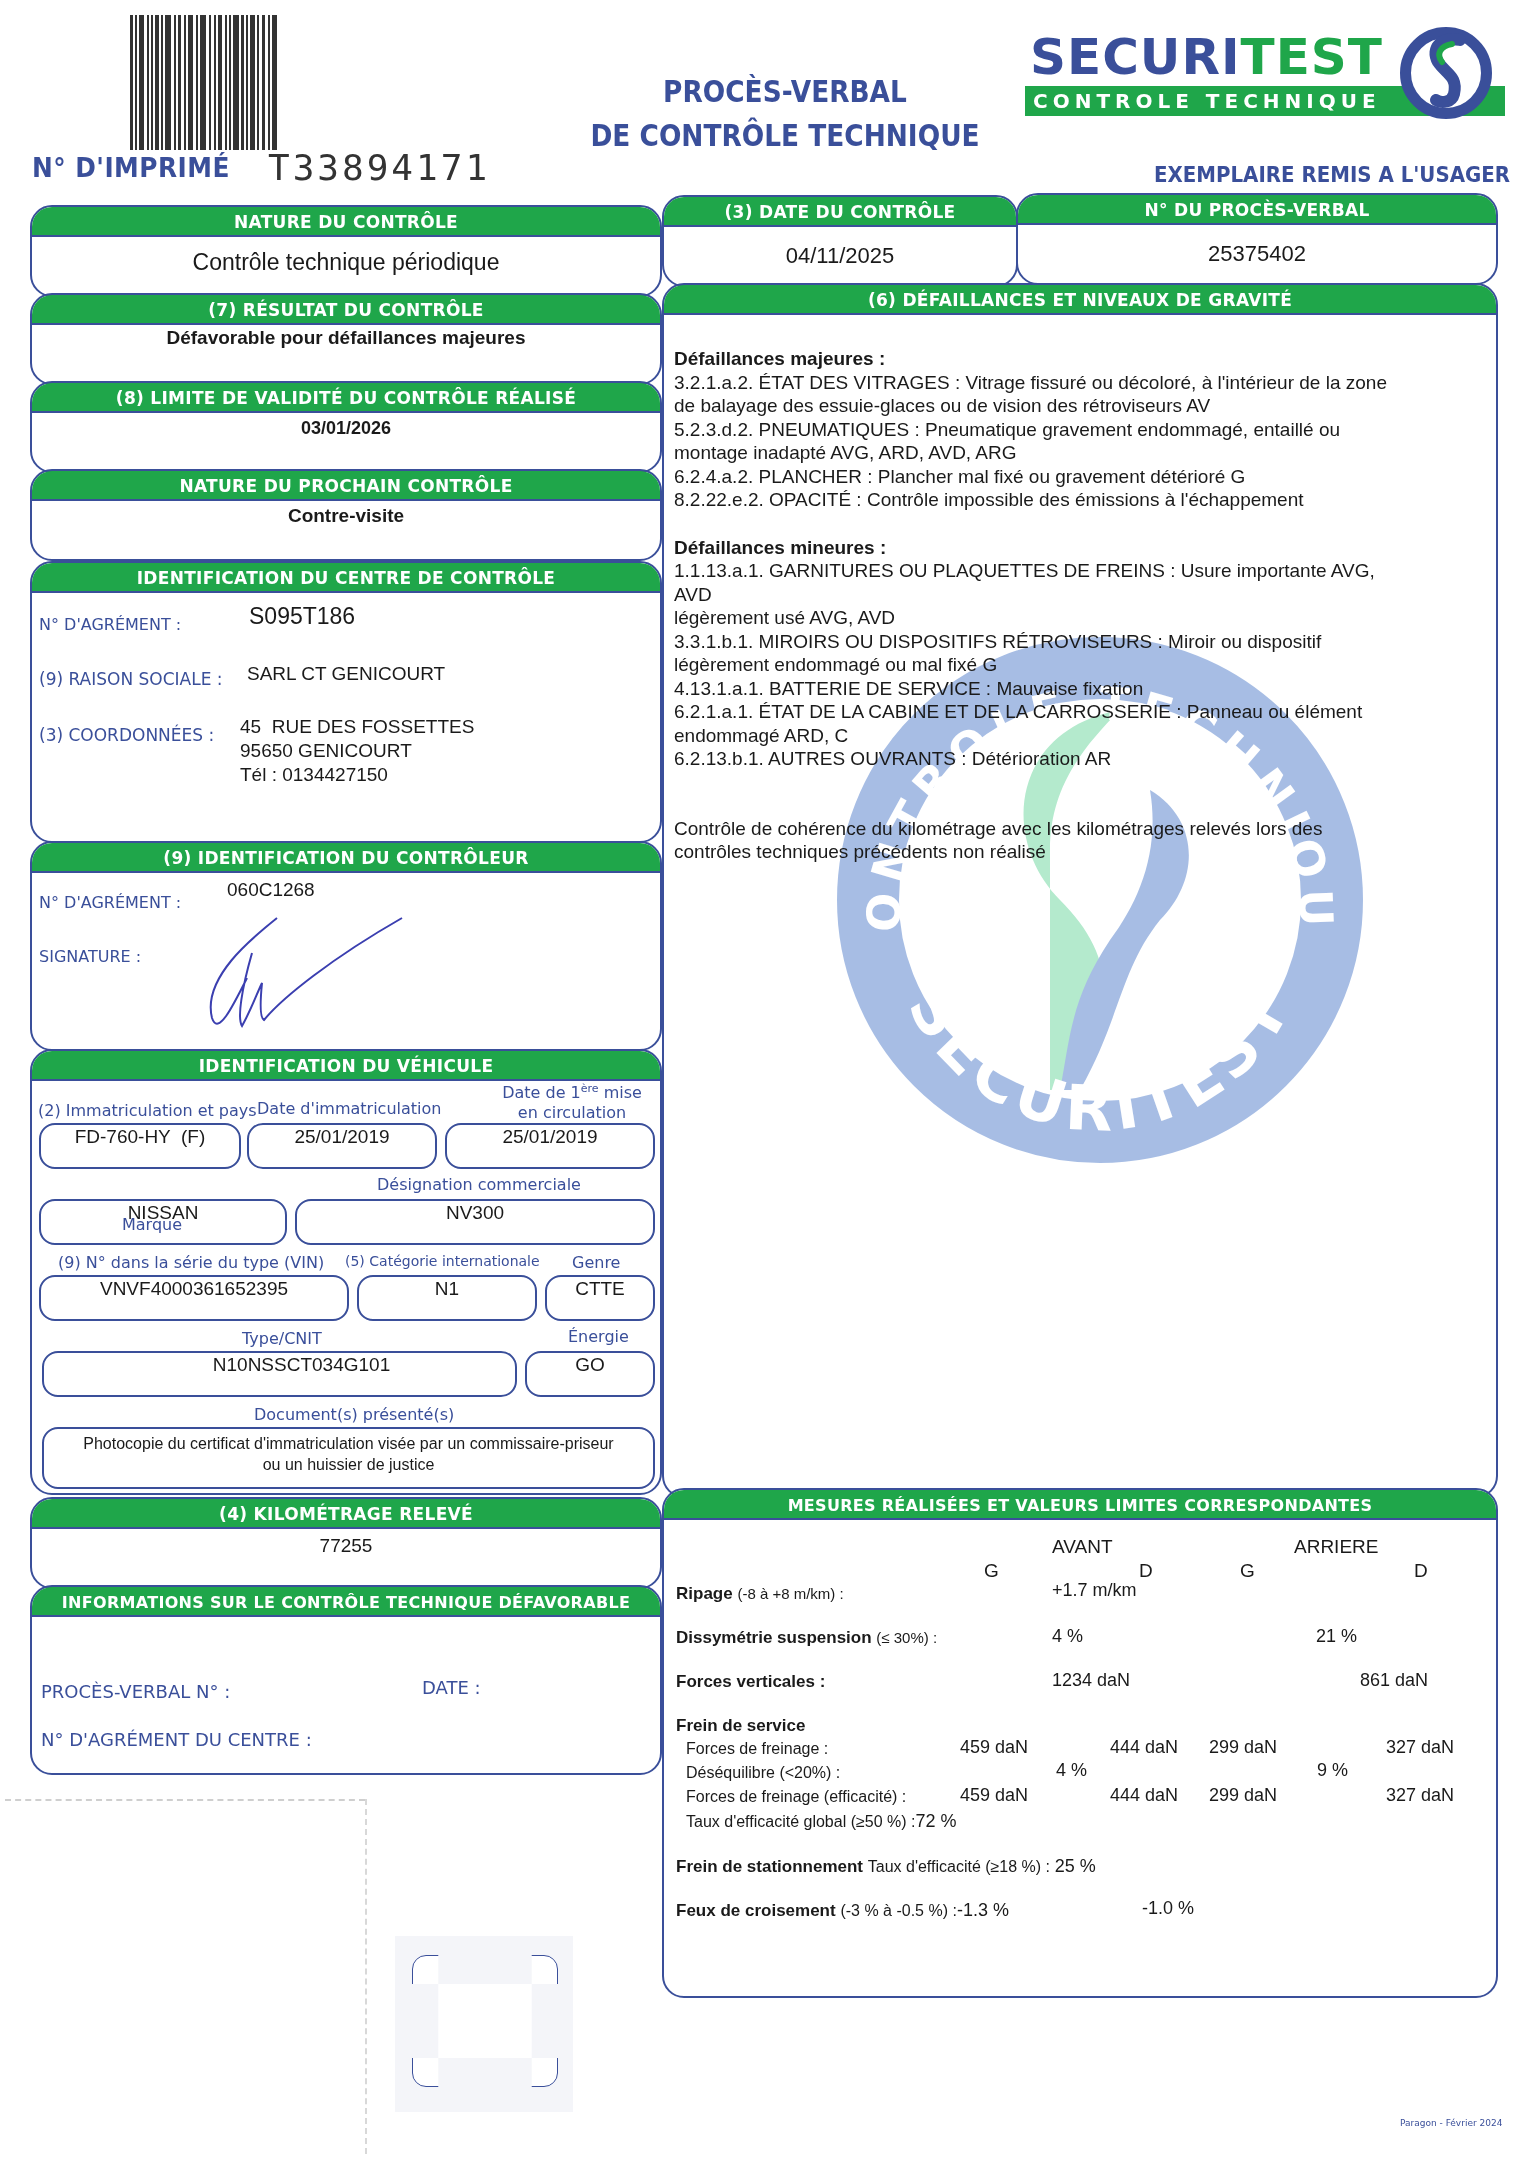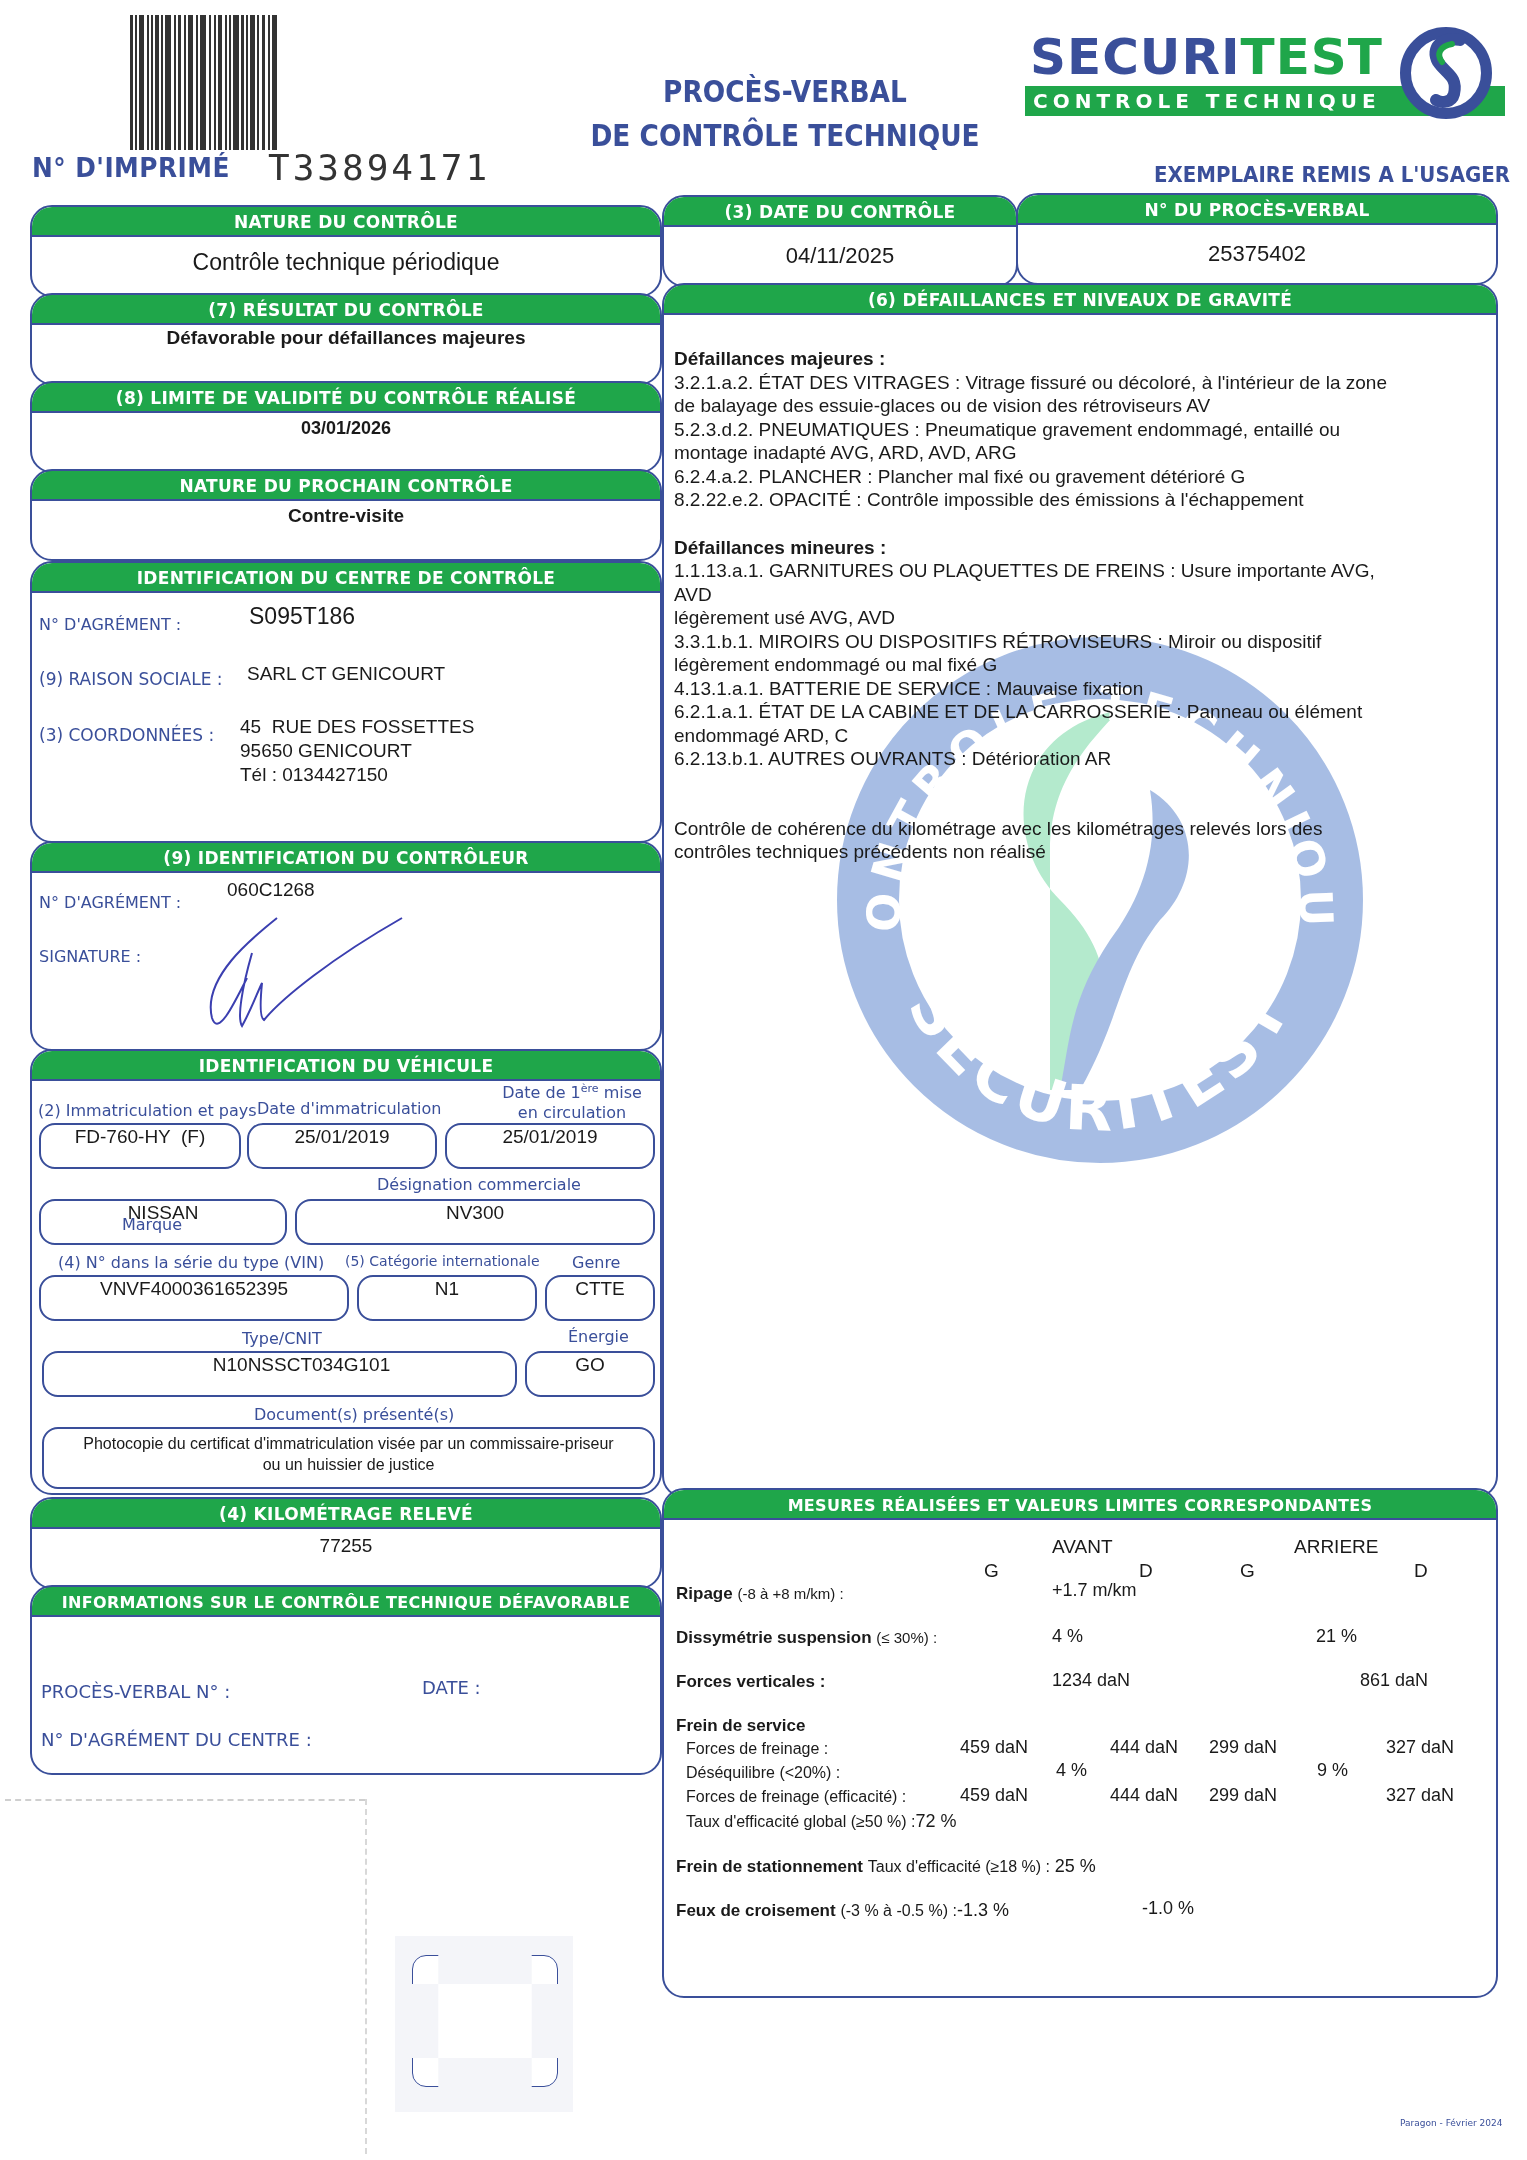--- a/index.html
+++ b/index.html
@@ -158,21 +158,21 @@
   </div>
   <div class="field" style="left:7px; top:72px; width:202px; height:46px; white-space:pre;">FD-760-HY  (F)</div>
   <div class="field" style="left:215px; top:72px; width:190px; height:46px;">25/01/2019</div>
   <div class="field" style="left:413px; top:72px; width:210px; height:46px;">25/01/2019</div>
 
   <div class="vlbl" style="left:90px; top:126px;margin-top:38px;">Marque</div>
   <div class="vlbl" style="left:345px; top:124px;">Désignation commerciale</div>
   <div class="field" style="left:7px; top:148px; width:248px; height:46px;">NISSAN</div>
   <div class="field" style="left:263px; top:148px; width:360px; height:46px;">NV300</div>
 
-  <div class="vlbl" style="left:26px; top:202px;">(4) N° dans la série du type (VIN)</div>
+  <div class="vlbl" style="left:26px; top:202px;">(9) N° dans la série du type (VIN)</div>
   <div class="vlbl" style="left:313px; top:202px; font-size:14px;">(5) Catégorie internationale</div>
   <div class="vlbl" style="left:540px; top:202px;">Genre</div>
   <div class="field" style="left:7px; top:224px; width:310px; height:46px;">VNVF4000361652395</div>
   <div class="field" style="left:325px; top:224px; width:180px; height:46px;">N1</div>
   <div class="field" style="left:513px; top:224px; width:110px; height:46px;">CTTE</div>
 
   <div class="vlbl" style="left:210px; top:278px;">Type/CNIT</div>
   <div class="vlbl" style="left:536px; top:276px;">Énergie</div>
   <div class="field" style="left:10px; top:300px; width:475px; height:46px;padding-left:44px;">N10NSSCT034G101</div>
   <div class="field" style="left:493px; top:300px; width:130px; height:46px;">GO</div>

